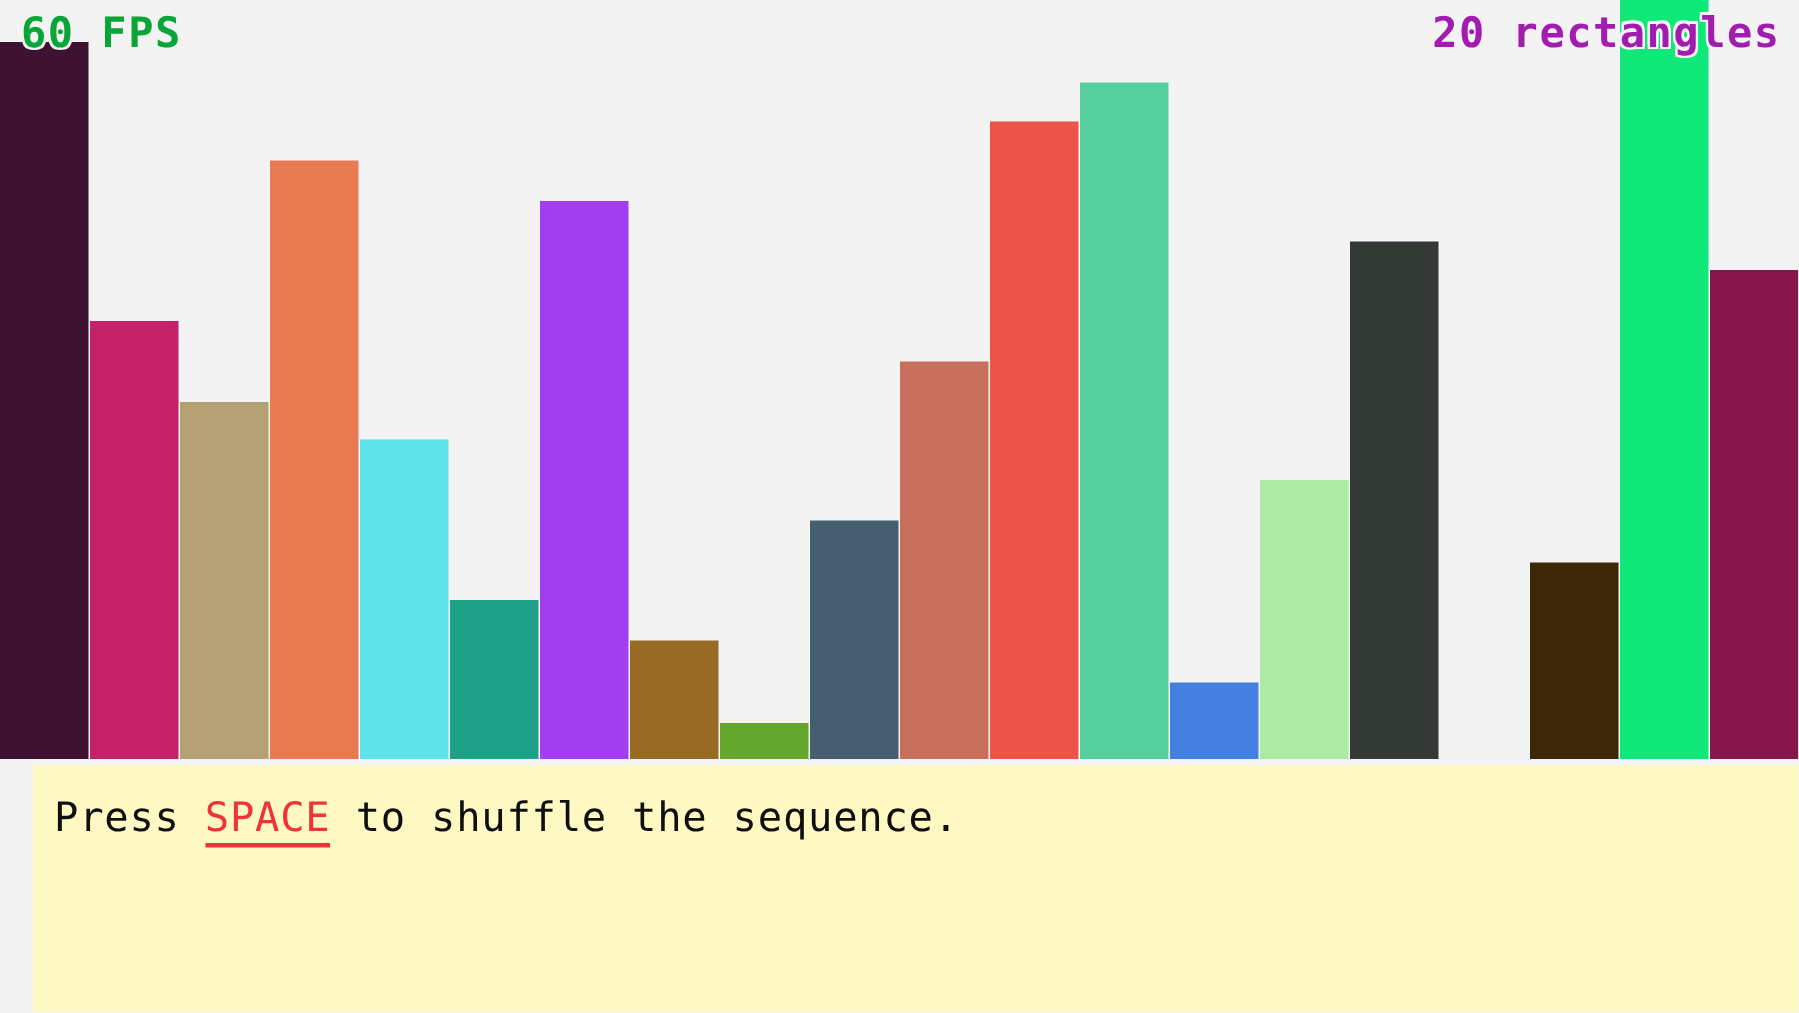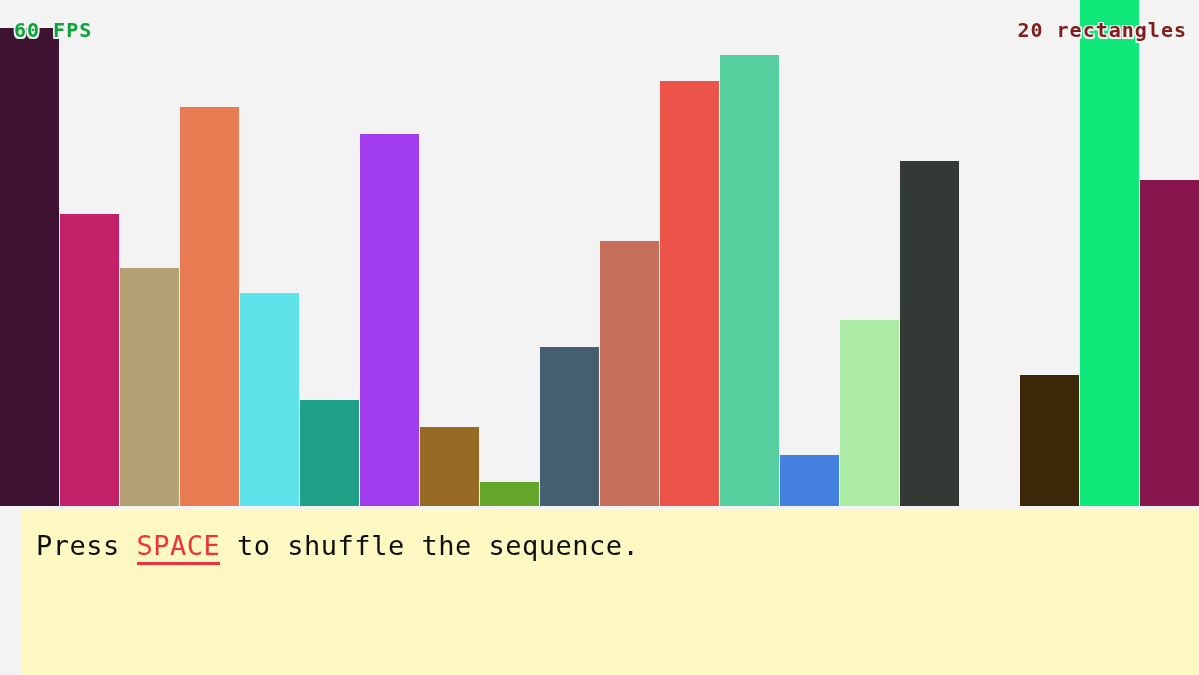--- a/index.html
+++ b/index.html
@@ -32,42 +32,42 @@
     overflow: hidden;
   }
   .bar {
     position: absolute;
     bottom: 4px;
   }
 
   
   .hud {
     position: absolute;
-    top: 20px;
+    top: 8px;
     font-family: "DejaVu Sans Mono", "Liberation Mono", monospace;
-    font-size: 20px;
+    font-size: 28px;
     font-weight: bold;
     letter-spacing: 1px;
     white-space: nowrap;
     line-height: 1;
   }
   #fps-counter {
     left: 14px;
     color: #0aa537;
     text-shadow:
       -1.5px -1.5px 0 #f3f3f3,
        1.5px -1.5px 0 #f3f3f3,
       -1.5px  1.5px 0 #f3f3f3,
        1.5px  1.5px 0 #f3f3f3,
        0 -1.5px 0 #f3f3f3, 0 1.5px 0 #f3f3f3,
       -1.5px 0 0 #f3f3f3, 1.5px 0 0 #f3f3f3;
   }
   #rect-count {
     right: 12px;
-    color: #7f1d1d;
+    color: #a21caf;
     text-shadow:
       -1.5px -1.5px 0 #f3f3f3,
        1.5px -1.5px 0 #f3f3f3,
       -1.5px  1.5px 0 #f3f3f3,
        1.5px  1.5px 0 #f3f3f3,
        0 -1.5px 0 #f3f3f3, 0 1.5px 0 #f3f3f3,
       -1.5px 0 0 #f3f3f3, 1.5px 0 0 #f3f3f3;
   }
 
   

